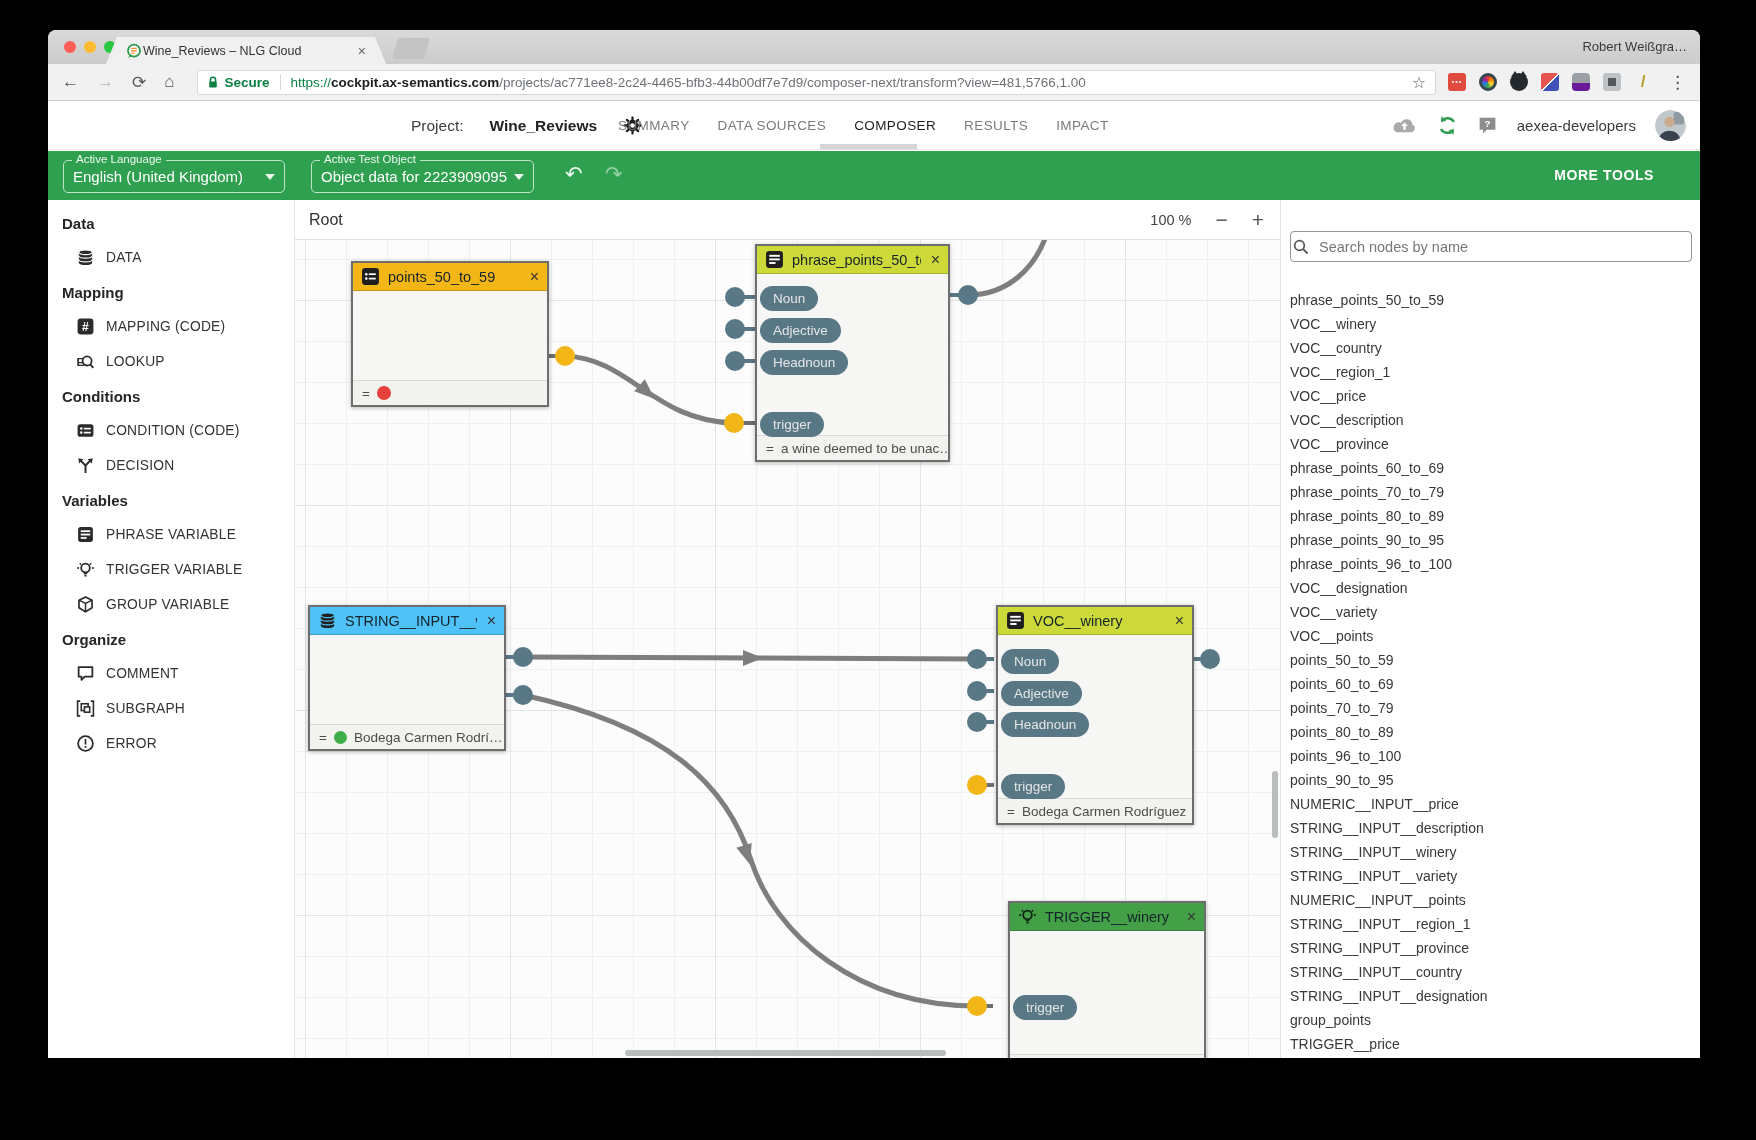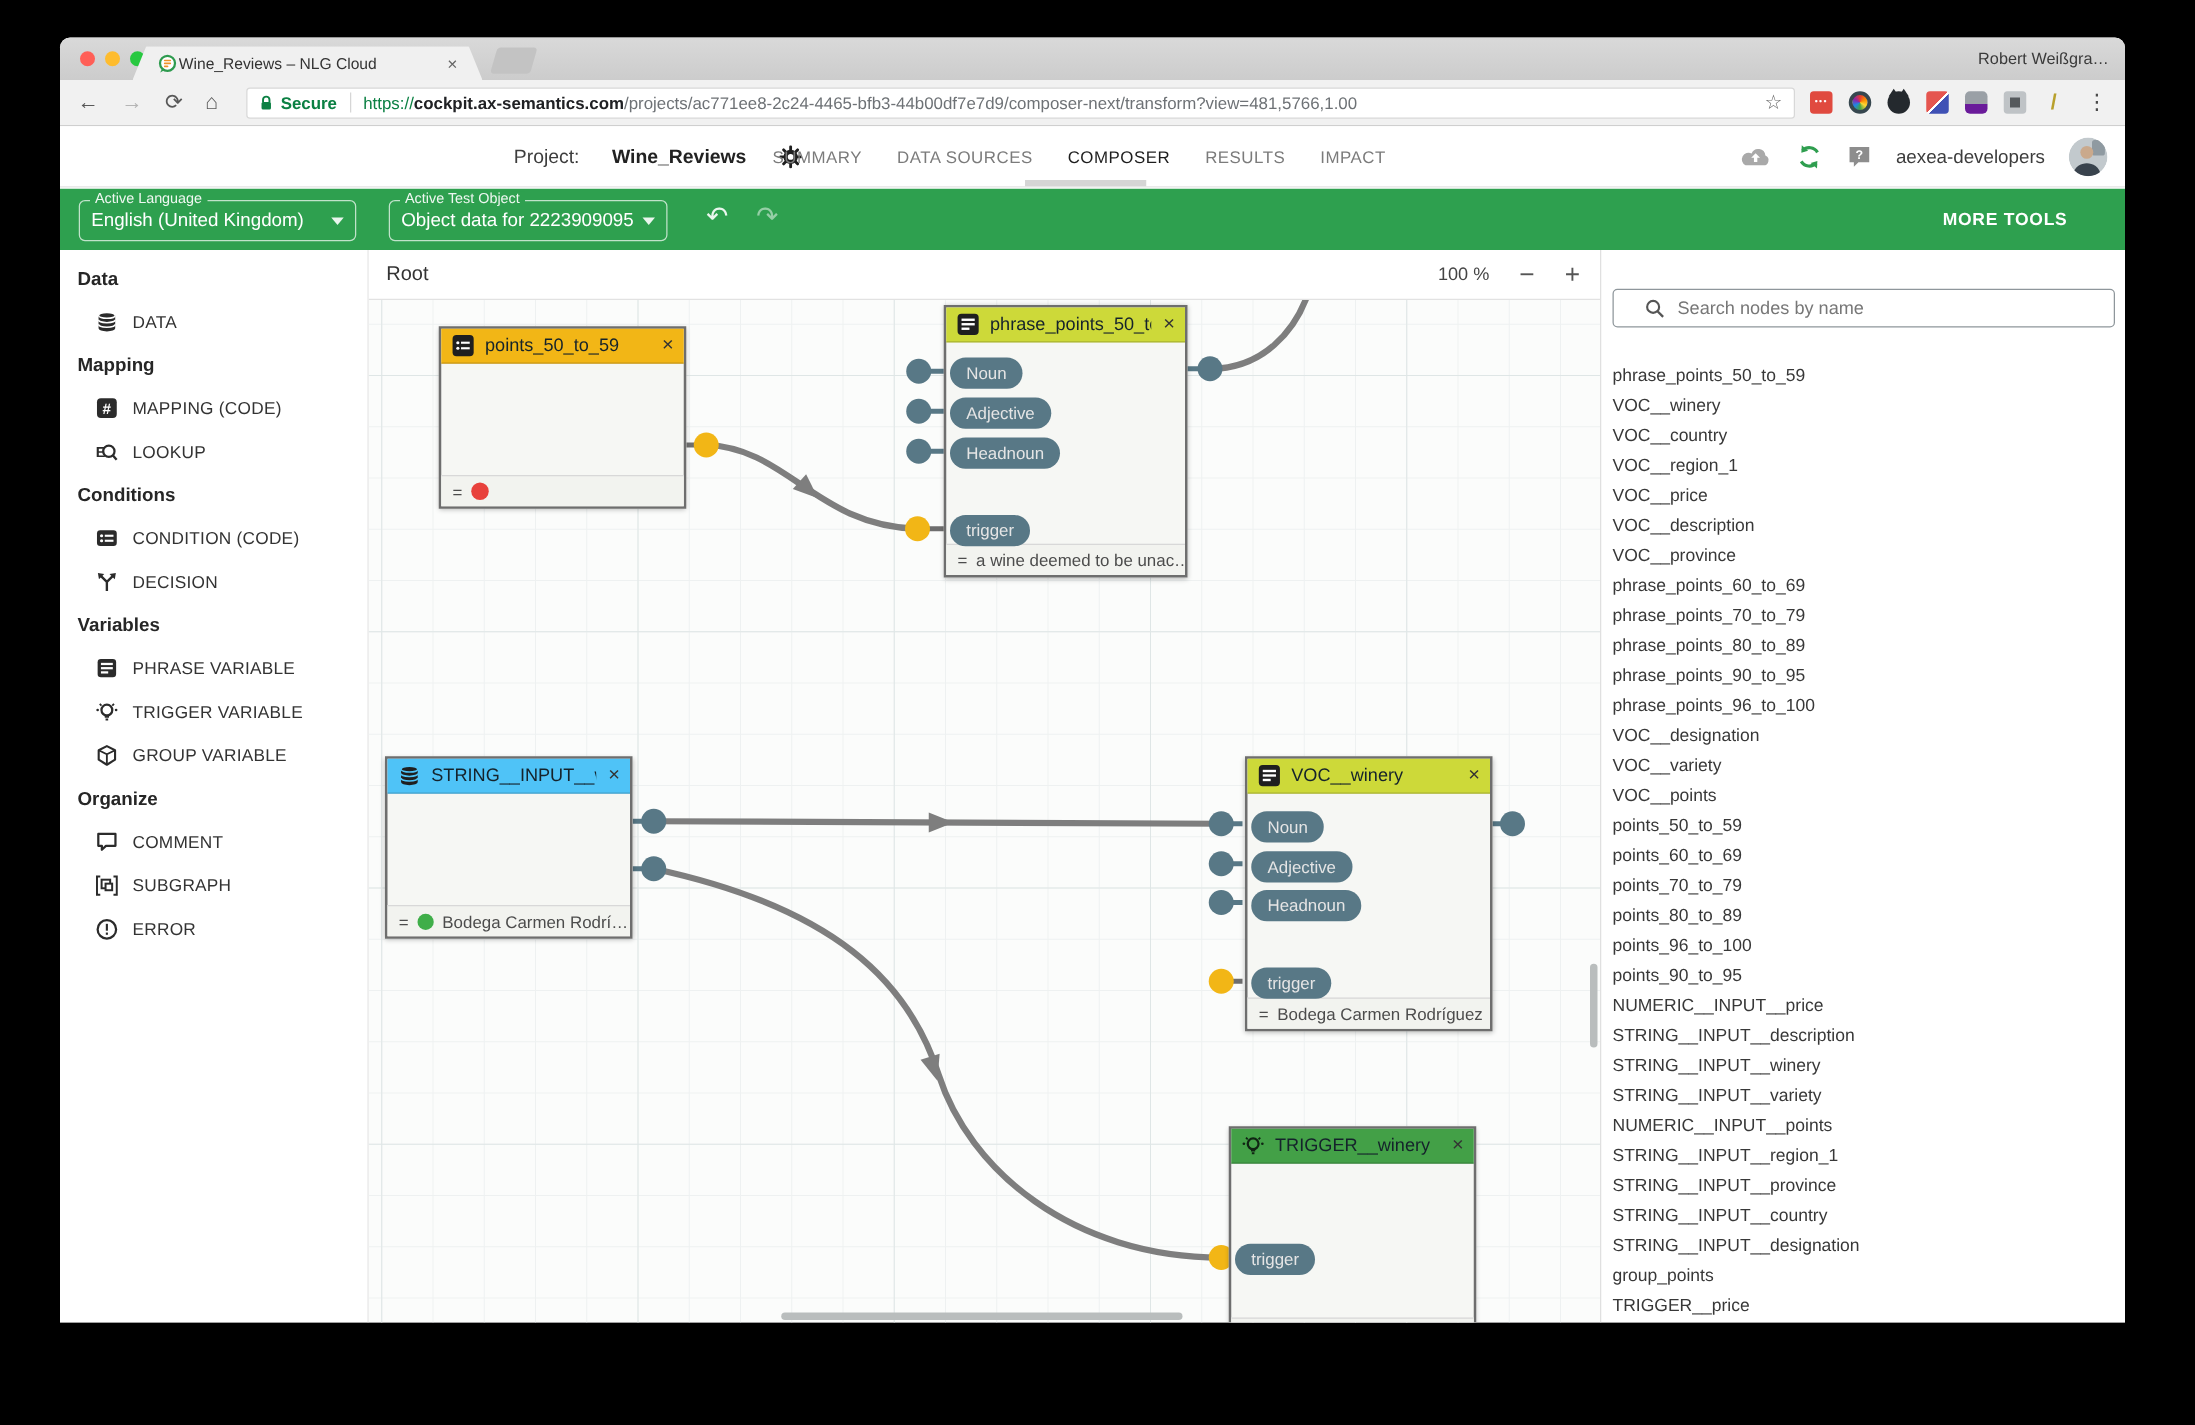--- a/index.html
+++ b/index.html
@@ -108,21 +108,21 @@
   .nfoot{position:absolute;left:0;right:0;bottom:0;height:25px;background:#f2f3ef;border-top:1px solid #d8d8d8;display:flex;align-items:center;gap:7px;padding:0 9px;font-size:13.5px;color:#4c4c4c;white-space:nowrap;overflow:hidden;}
   .dot{width:14px;height:14px;border-radius:50%;flex:0 0 auto;}
   .dot.red{background:#e8413c;}
   .dot.green{background:#3fae49;}
   .pill{position:absolute;left:3px;height:25px;display:flex;align-items:center;background:#587886;color:#e5e5e5;font-size:13.5px;font-weight:500;padding:0 13px;border-radius:13px;z-index:3;}
 
   .hscroll{position:absolute;left:330px;top:810px;width:321px;height:6px;background:#b9bdbd;border-radius:3px;z-index:4;}
   .vscroll{position:absolute;left:977px;top:531px;width:6px;height:67px;background:#b9bdbd;border-radius:3px;z-index:4;}
 
   .panel{position:absolute;left:1232px;top:0;width:420px;height:100%;background:#fff;border-left:1px solid #e0e0e0;}
-  .searchbox{position:absolute;left:9px;top:31px;width:402px;height:31px;border:1.6px solid #8e969b;border-radius:4px;display:flex;align-items:center;padding:0 25px;gap:8px;}
+  .searchbox{position:absolute;left:9px;top:31px;width:402px;height:31px;border:1.6px solid #8e969b;border-radius:4px;display:flex;align-items:center;padding:0 2px;gap:8px;}
   .searchbox input{border:none;outline:none;flex:1;font-size:14.5px;color:#333;min-width:0;background:transparent;}
   .searchbox input::placeholder{color:#777;}
   .nodelist{position:absolute;left:0;top:88px;right:0;}
   .nl-item{line-height:24px;font-size:14px;color:#383838;padding-left:9px;white-space:nowrap;overflow:hidden;}
 </style>
 </head>
 <body>
 
 <div class="stage">
 <div class="window">
@@ -483,21 +483,21 @@
           <span class="pill" style="top:42px;">Noun</span>
           <span class="pill" style="top:74px;">Adjective</span>
           <span class="pill" style="top:105px;">Headnoun</span>
           <span class="pill" style="top:167px;">trigger</span>
           <div class="nfoot">
             <span>=</span>
             <span>Bodega Carmen Rodríguez</span>
           </div>
         </div>
 
-        <div class="node" style="left:688px;top:661px;width:198px;height:180px;">
+        <div class="node" style="left:713px;top:661px;width:198px;height:180px;">
           <div class="nhead h-green">
             <svg width="19" height="19" viewBox="0 0 18 18">
               <circle cx="9" cy="7.6" r="4.1" fill="none" stroke="#102413" stroke-width="1.7"></circle>
               <path d="M7.4 12.6h3.2M8 14.8h2" stroke="#102413" stroke-width="1.6"></path>
               <circle cx="2" cy="7.6" r="1" fill="#102413"></circle>
                   <circle cx="16" cy="7.6" r="1" fill="#102413"></circle>
               <path d="M3.6 3l1.3 1.3M14.4 3l-1.3 1.3" stroke="#102413" stroke-width="1.4"></path>
             </svg>
             <span class="ttl">TRIGGER__winery</span>
             <span class="nclose">×</span>

